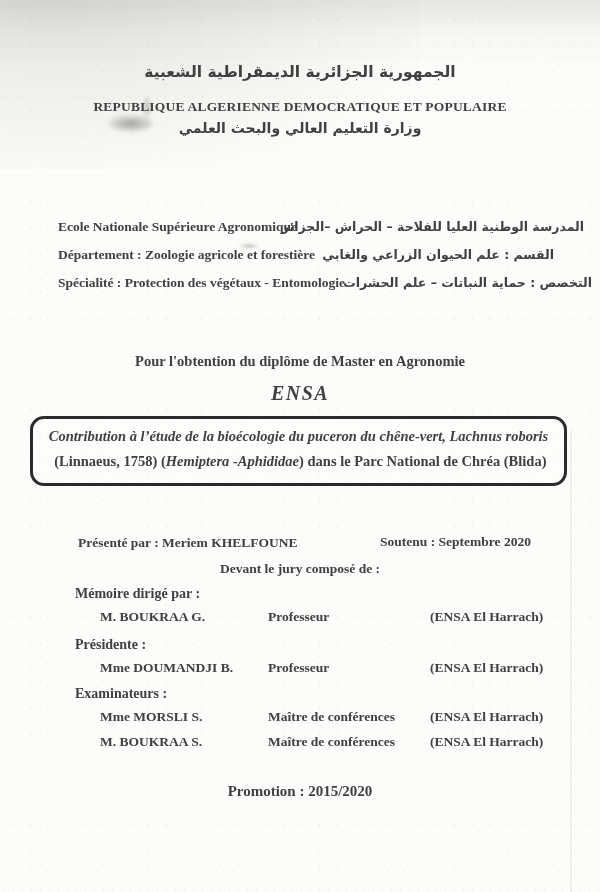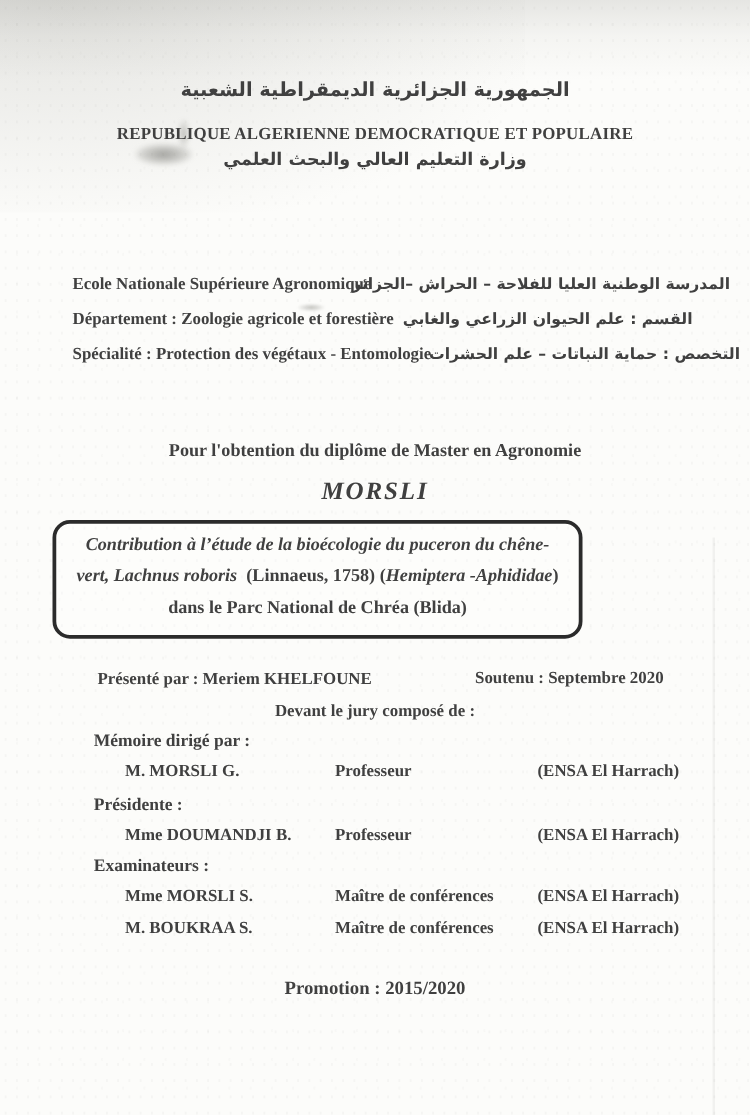--- a/index.html
+++ b/index.html
@@ -45,21 +45,21 @@
   .inst-row .fr { position:absolute; left:58px; font-size:13.5px; white-space:nowrap; }
   .inst-row .ar { position:absolute; font-size:12.5px; white-space:nowrap; }
   .ar-off-1 { right:16px;margin-left:24px; } .ar-off-2 { right:46px; } .ar-off-3 { right:8px; }
 
   
   .memoire { top:311px; font-size:23px; }
   .purpose { top:353px; font-size:14.5px; }
   .theme-label { top:382px; font-size:20px; font-style:italic; letter-spacing:1.5px; }
 
   
-  .theme-box { position:absolute; top:416px; left:42px; width:424px; box-sizing:border-box;
+  .theme-box { position:absolute; top:416px; left:30px; width:537px; box-sizing:border-box;
     border:3px solid #2b2b2b; border-radius:14px; padding:5px 15px 9px;
     font-size:14.5px; line-height:1.72; text-align:center; background:rgba(255,255,255,0.25); }
   .it { font-style:italic; }
 
   
   .presented { position:absolute; left:78px; top:535px; font-size:13.5px; white-space:nowrap; }
   .soutenu   { position:absolute; left:380px; top:534px; font-size:13.5px; white-space:nowrap; }
   .jury-heading { top:561px; font-size:13.5px; }
 
   
@@ -95,33 +95,33 @@
   <div class="inst-row" style="top:247px">
     <span class="fr">Département : Zoologie agricole et forestière</span>
     <span class="ar ar-off-2">القسم : علم الحيوان الزراعي والغابي</span>
   </div>
   <div class="inst-row" style="top:275px">
     <span class="fr">Spécialité : Protection des végétaux - Entomologie</span>
     <span class="ar ar-off-3">التخصص : حماية النباتات – علم الحشرات</span>
   </div>
 
   <div class="abs c purpose">Pour l'obtention du diplôme de Master en Agronomie</div>
-  <div class="abs c theme-label">MORSLI</div>
+  <div class="abs c theme-label">ENSA</div>
 
   <div class="theme-box">
     <span class="it">Contribution à l’étude de la bioécologie du puceron du chêne-vert, </span><span class="it">Lachnus roboris</span><span> &nbsp;(Linnaeus, 1758) (</span><span class="it">Hemiptera -Aphididae</span><span>) dans le Parc National de Chréa (Blida)</span>
   </div>
 
   <div class="presented">Présenté par : Meriem KHELFOUNE</div>
   <div class="soutenu">Soutenu : Septembre 2020</div>
   <div class="abs c jury-heading">Devant le jury composé de :</div>
 
   <div class="jury-label" style="top:586px">Mémoire dirigé par :</div>
   <div class="jury-row" style="top:609px">
-    <span class="j-name">M. MORSLI G.</span>
+    <span class="j-name">M. BOUKRAA G.</span>
     <span class="j-role">Professeur</span>
     <span class="j-aff">(ENSA El Harrach)</span>
   </div>
 
   <div class="jury-label" style="top:637px">Présidente :</div>
   <div class="jury-row" style="top:660px">
     <span class="j-name">Mme DOUMANDJI B.</span>
     <span class="j-role">Professeur</span>
     <span class="j-aff">(ENSA El Harrach)</span>
   </div>

